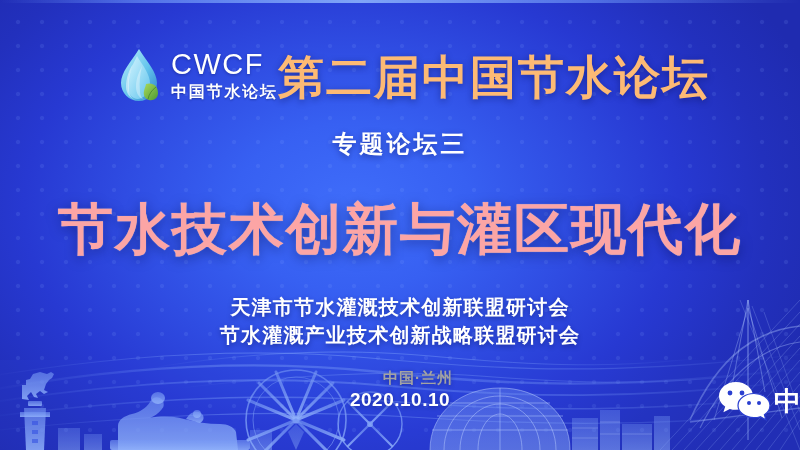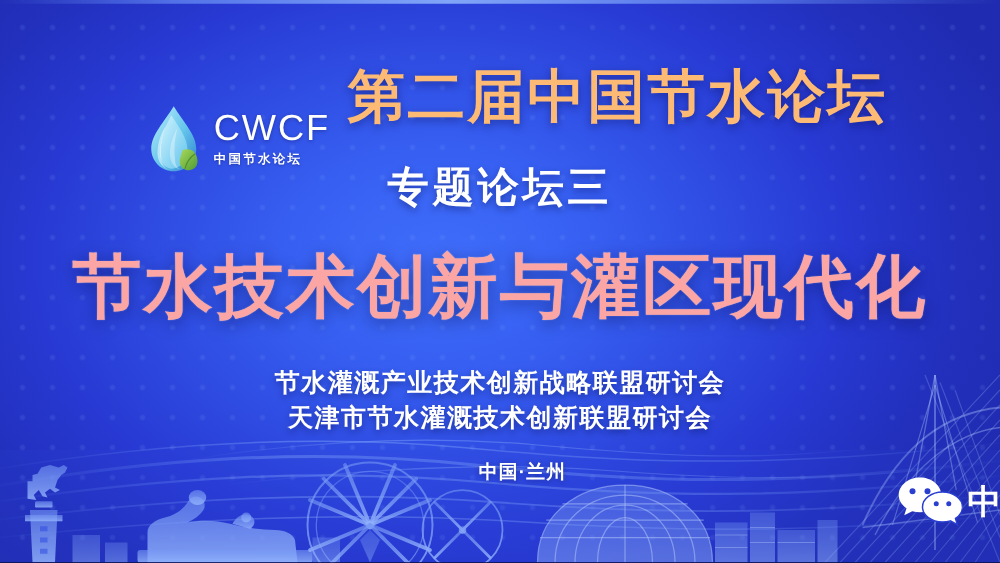--- a/index.html
+++ b/index.html
@@ -43,34 +43,34 @@
     background-image: radial-gradient(circle, rgba(140,175,255,.13) 1.6px, rgba(140,175,255,0) 2.6px);
     background-size: 24px 24px;
     background-position: 6px 10px;
   }
   .bg-svg { position: absolute; inset: 0; width: 800px; height: 450px; }
 
   
   .logo-block {
     position: absolute;
     left: 116px; top: 46px;
-    display: flex; align-items: center; gap: 9px; margin-top: 36px;
+    display: flex; align-items: center; gap: 9px;
   }
   .logo-mark { width: 46px; height: 58px; display: block; }
   .logo-text { display: flex; flex-direction: column; line-height: 1; }
   .logo-cwcf {
     font-size: 29px;
     font-weight: 400;
     letter-spacing: 1.5px;
     color: #ffffff;
     text-shadow: 0 1px 3px rgba(10,20,90,.4);
   }
   .logo-cn {
     margin-top: 5px;
-    font-size: 10px;
+    font-size: 16px;
     font-weight: 700;
     letter-spacing: 1.8px;
     color: #ffffff;
     text-shadow: 0 1px 2px rgba(10,20,90,.4);
   }
 
   
   .hdr-main {
     position: absolute;
     left: 278px; top: 47px;
@@ -78,21 +78,21 @@
     font-weight: 700;
     letter-spacing: 2px;
     color: #fdba74;
     white-space: nowrap;
     text-shadow: 0 2px 7px rgba(8,16,85,.45);
   }
   .sub-forum {
     position: absolute;
     left: 0; right: 0; top: 128px;
     text-align: center;
-    font-size: 33px;
+    font-size: 24px;
     font-weight: 700;
     letter-spacing: 3px;
     color: #ffffff;
     text-shadow: 0 2px 6px rgba(8,16,85,.45);
   }
   .headline {
     position: absolute;
     left: 0; right: 0; top: 193px;
     text-align: center;
     font-size: 55px;
@@ -116,21 +116,21 @@
   }
   .venue {
     position: absolute;
     left: 0; right: 0; top: 368px;
     text-align: center;
   }
   .venue-city {
     font-size: 15px;
     font-weight: 700;
     letter-spacing: 1px;
-    color: #ffffff;
+    color: #a3a3a3;
     line-height: 1.35;
     text-shadow: 0 1px 4px rgba(8,16,85,.45);
     padding-left: 36px;
   }
   .venue-date {
     font-size: 19px;
     font-weight: 700;
     letter-spacing: .5px;
     color: #ffffff;
     line-height: 1.3;
@@ -357,26 +357,27 @@
     </div>
   </div>
 
   <div class="hdr-main">第二届中国节水论坛</div>
 
   <div class="sub-forum">专题论坛三</div>
 
   <div class="headline">节水技术创新与灌区现代化</div>
 
   <div class="meetings">
+    <div class="meeting-line">天津市节水灌溉技术创新联盟研讨会</div>
     <div class="meeting-line">节水灌溉产业技术创新战略联盟研讨会</div>
-    <div class="meeting-line">天津市节水灌溉技术创新联盟研讨会</div>
   </div>
 
   <div class="venue">
     <div class="venue-city">中国·兰州</div>
+    <div class="venue-date">2020.10.10</div>
   </div>
 
   <div class="wechat-wm">
     <svg width="52" height="42" viewBox="0 0 52 42">
       <path d="M18,2 C8.6,2 1,8.3 1,16 C1,20.3 3.4,24.1 7.2,26.6 L5.4,32.2 L11.8,28.9
                C13.7,29.5 15.8,29.8 18,29.8 C27.4,29.8 35,23.6 35,16 C35,8.3 27.4,2 18,2 Z" fill="#ffffff"></path>
       <circle cx="12" cy="13" r="2.4" fill="#2a3fd0"></circle>
       <circle cx="24" cy="13" r="2.4" fill="#2a3fd0"></circle>
       <path d="M36,13.5 C44.8,13.5 52,18.9 52,25.5 C52,29.3 49.8,32.6 46.4,34.8
                L47.9,39.8 L42.3,36.7 C40.3,37.3 38.2,37.6 36,37.6

